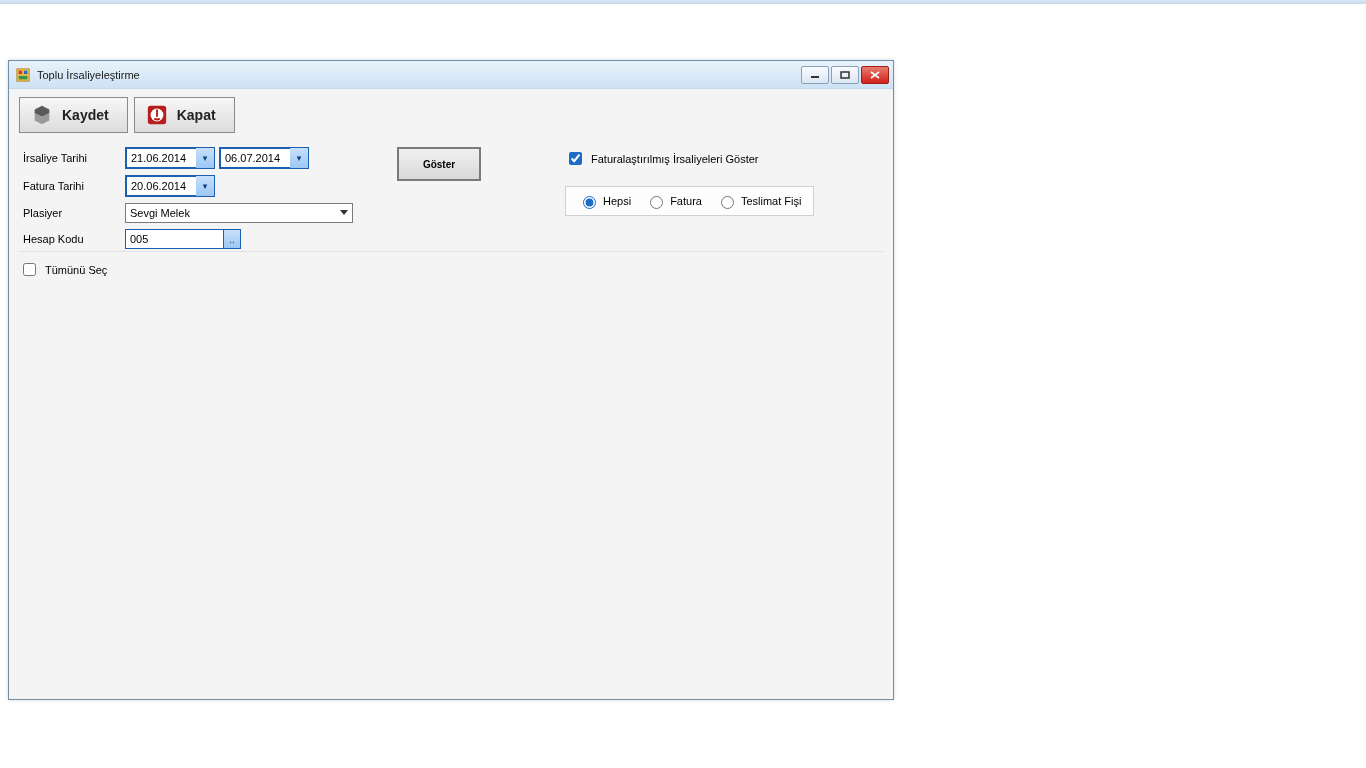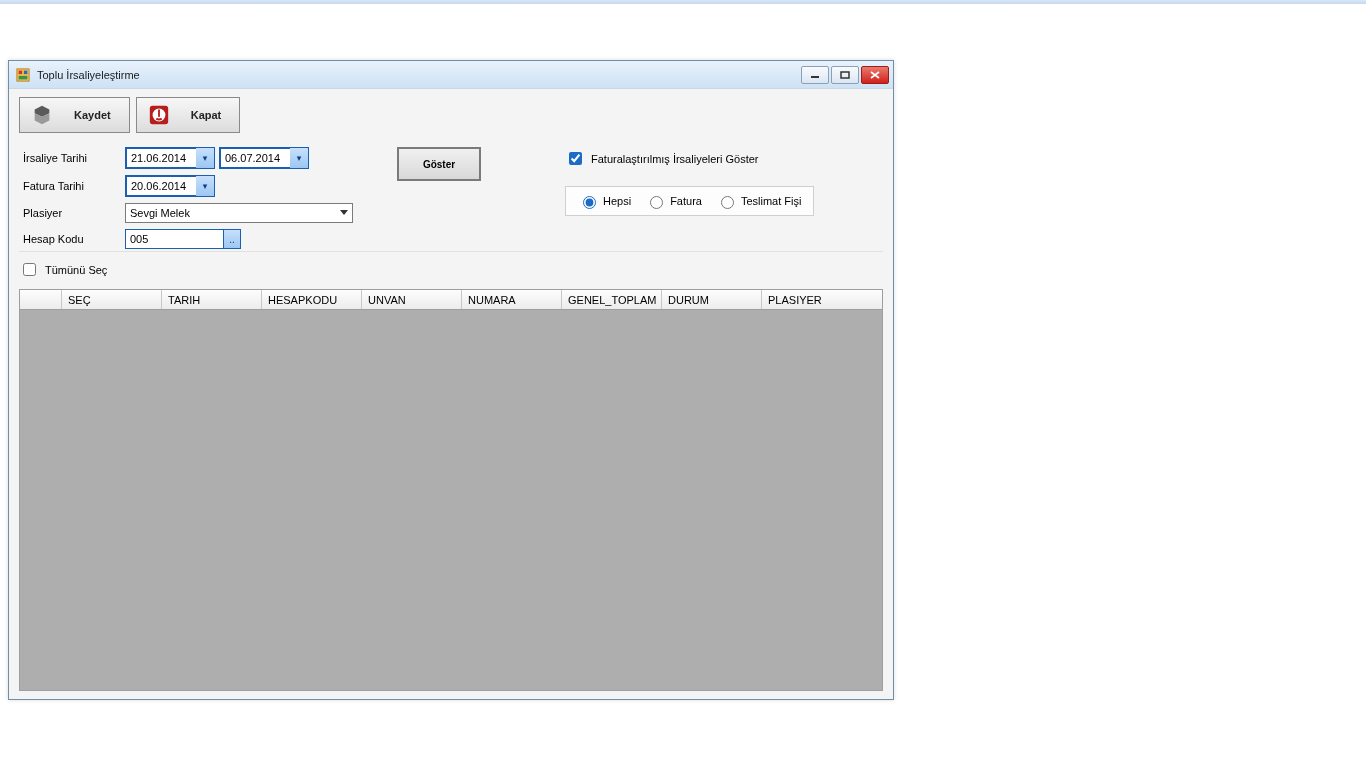--- a/index.html
+++ b/index.html
@@ -62,26 +62,26 @@
     display: flex;
     flex-direction: column;
     gap: 8px;
     background: #f4f4f4;
   }
   
   .toolbar {
     display: flex; gap: 6px;
   }
   .toolbtn {
-    display: flex; align-items: center; gap: 20px;
+    display: flex; align-items: center; gap: 8px;
     height: 36px;
     padding: 0 18px 0 10px;
     border: 1px solid #8a8a8a;
     background: linear-gradient(#f7f7f7, #dcdcdc);
-    font-size: 11px;
+    font-size: 14px;
     font-weight: bold;
     color: #222;
   }
   .toolbtn .icon {
     width: 24px; height: 24px;
     display: flex; align-items: center; justify-content: center;
   }
   .toolbtn .icon svg { width: 22px; height: 22px; }
   
   .filters {
@@ -367,28 +367,15 @@
         </div>
       </div>
 
     </div>
 
     <label class="selectall-row">
       <input type="checkbox" style="">
       <span>Tümünü Seç</span>
     </label>
 
-    <div class="grid">
-      <div class="grid-header">
-        <div class="gh row-selector"></div>
-        <div class="gh sec">SEÇ</div>
-        <div class="gh tarih">TARIH</div>
-        <div class="gh hesap">HESAPKODU</div>
-        <div class="gh unvan">UNVAN</div>
-        <div class="gh numara">NUMARA</div>
-        <div class="gh genel">GENEL_TOPLAM</div>
-        <div class="gh durum">DURUM</div>
-        <div class="gh plasiyer">PLASIYER</div>
-      </div>
-    </div>
 
   </div>
 </div>
 
 </body></html>

